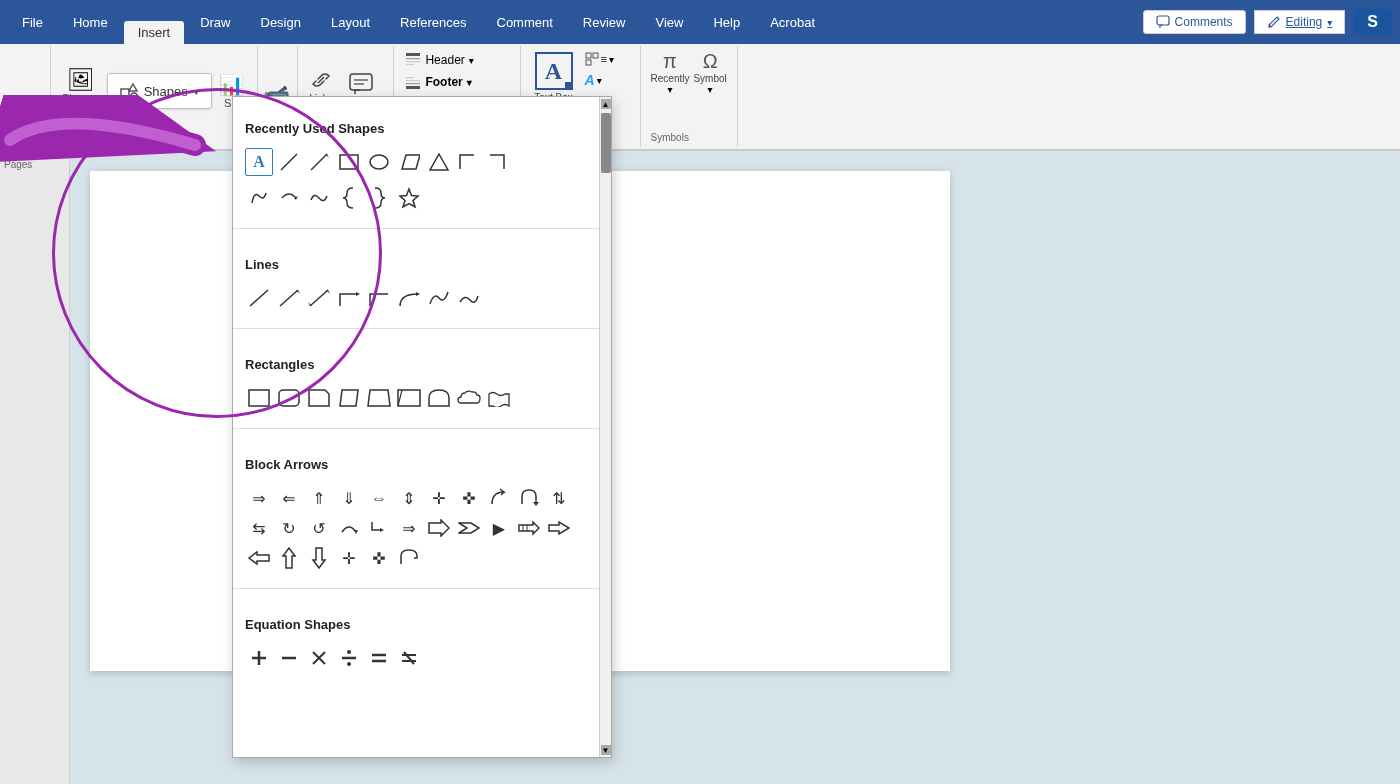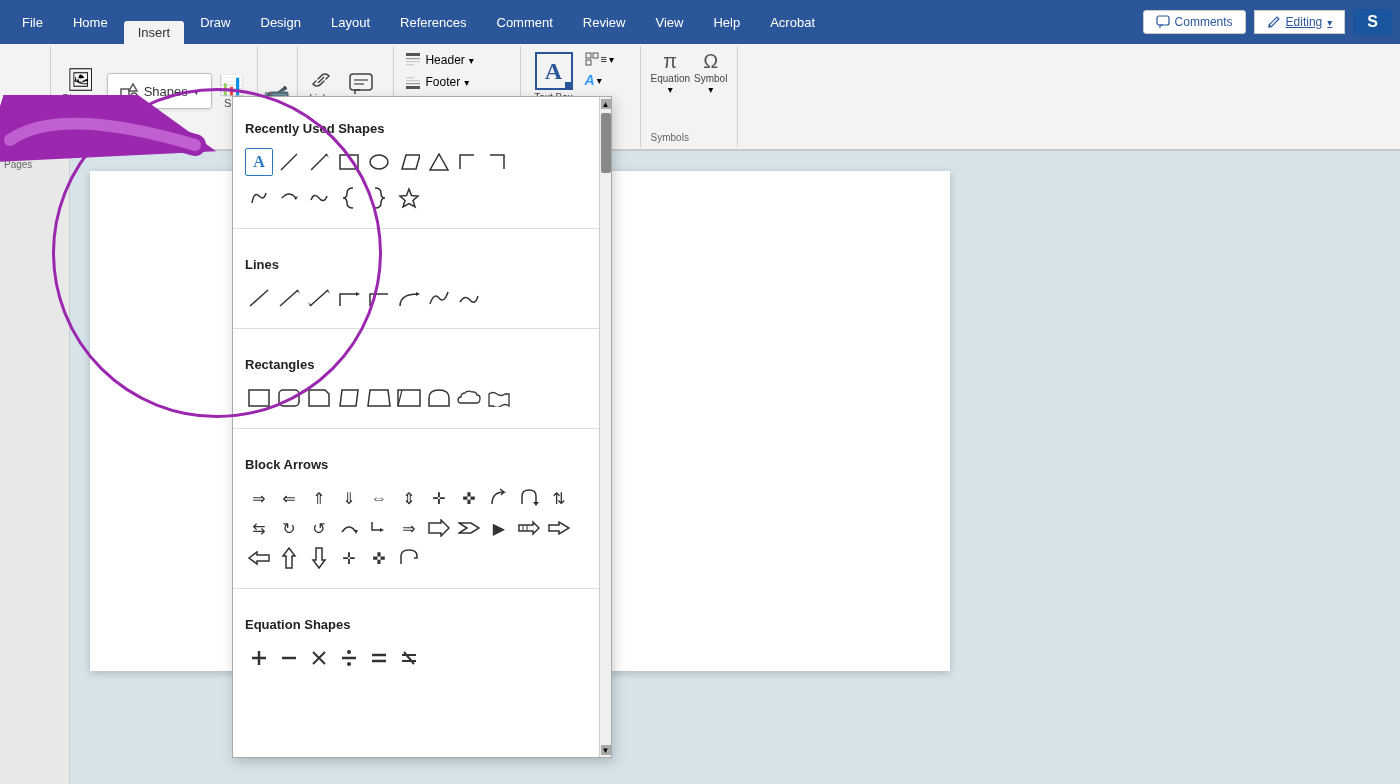--- a/index.html
+++ b/index.html
@@ -139,21 +139,21 @@
       <div style="display:flex;align-items:center;gap:4px;cursor:pointer;padding:2px 3px;border-radius:2px;">
         <svg width="16" height="16" viewBox="0 0 16 16">
             <rect x="1" y="1" width="14" height="3" fill="#555"></rect>
             <rect x="1" y="6" width="14" height="1.2" fill="#999"></rect>
             <rect x="1" y="9" width="14" height="1.2" fill="#ccc"></rect>
             <rect x="1" y="12" width="8" height="1.2" fill="#ccc"></rect>
           </svg>
         <span style="font-size:12px;">Header</span>
         <span style="font-size:10px;">▾</span>
       </div>
-      <div style="display:flex;align-items:center;gap:4px;cursor:pointer;padding:2px 3px;border-radius:2px;">
+      <div style="display:flex;align-items:center;gap:4px;cursor:pointer;padding:2px 3px;border-radius:2px;font-weight:bold;">
         <svg width="16" height="16" viewBox="0 0 16 16">
             <rect x="1" y="12" width="14" height="3" fill="#555"></rect>
             <rect x="1" y="9" width="14" height="1.2" fill="#999"></rect>
             <rect x="1" y="6" width="14" height="1.2" fill="#ccc"></rect>
             <rect x="1" y="3" width="8" height="1.2" fill="#ccc"></rect>
           </svg>
         <span style="font-size:12px;">Footer</span>
         <span style="font-size:10px;">▾</span>
       </div>
       <div style="display:flex;align-items:center;gap:4px;cursor:pointer;padding:2px 3px;border-radius:2px;">
@@ -204,21 +204,21 @@
         </div>
       </div>
     </div>
     <div style="font-size:10px;color:#666;margin-top:auto;">Text</div>
   </div>
 
   <div style="display:flex;flex-direction:column;align-items:flex-start;padding:4px 10px;border-right:1px solid #d0d0d0;">
     <div style="display:flex;gap:4px;flex:1;align-items:flex-start;">
       <div style="display:flex;flex-direction:column;align-items:center;cursor:pointer;">
         <div style="font-size:20px;color:#555;">π</div>
-        <div style="font-size:10px;color:#444;">Equation</div>
+        <div style="font-size:10px;color:#444;">Recently</div>
         <div style="font-size:10px;">▾</div>
       </div>
       <div style="display:flex;flex-direction:column;align-items:center;cursor:pointer;">
         <div style="font-size:20px;color:#555;">Ω</div>
         <div style="font-size:10px;color:#444;">Symbol</div>
         <div style="font-size:10px;">▾</div>
       </div>
     </div>
     <div style="font-size:10px;color:#666;margin-top:auto;">Symbols</div>
   </div>

